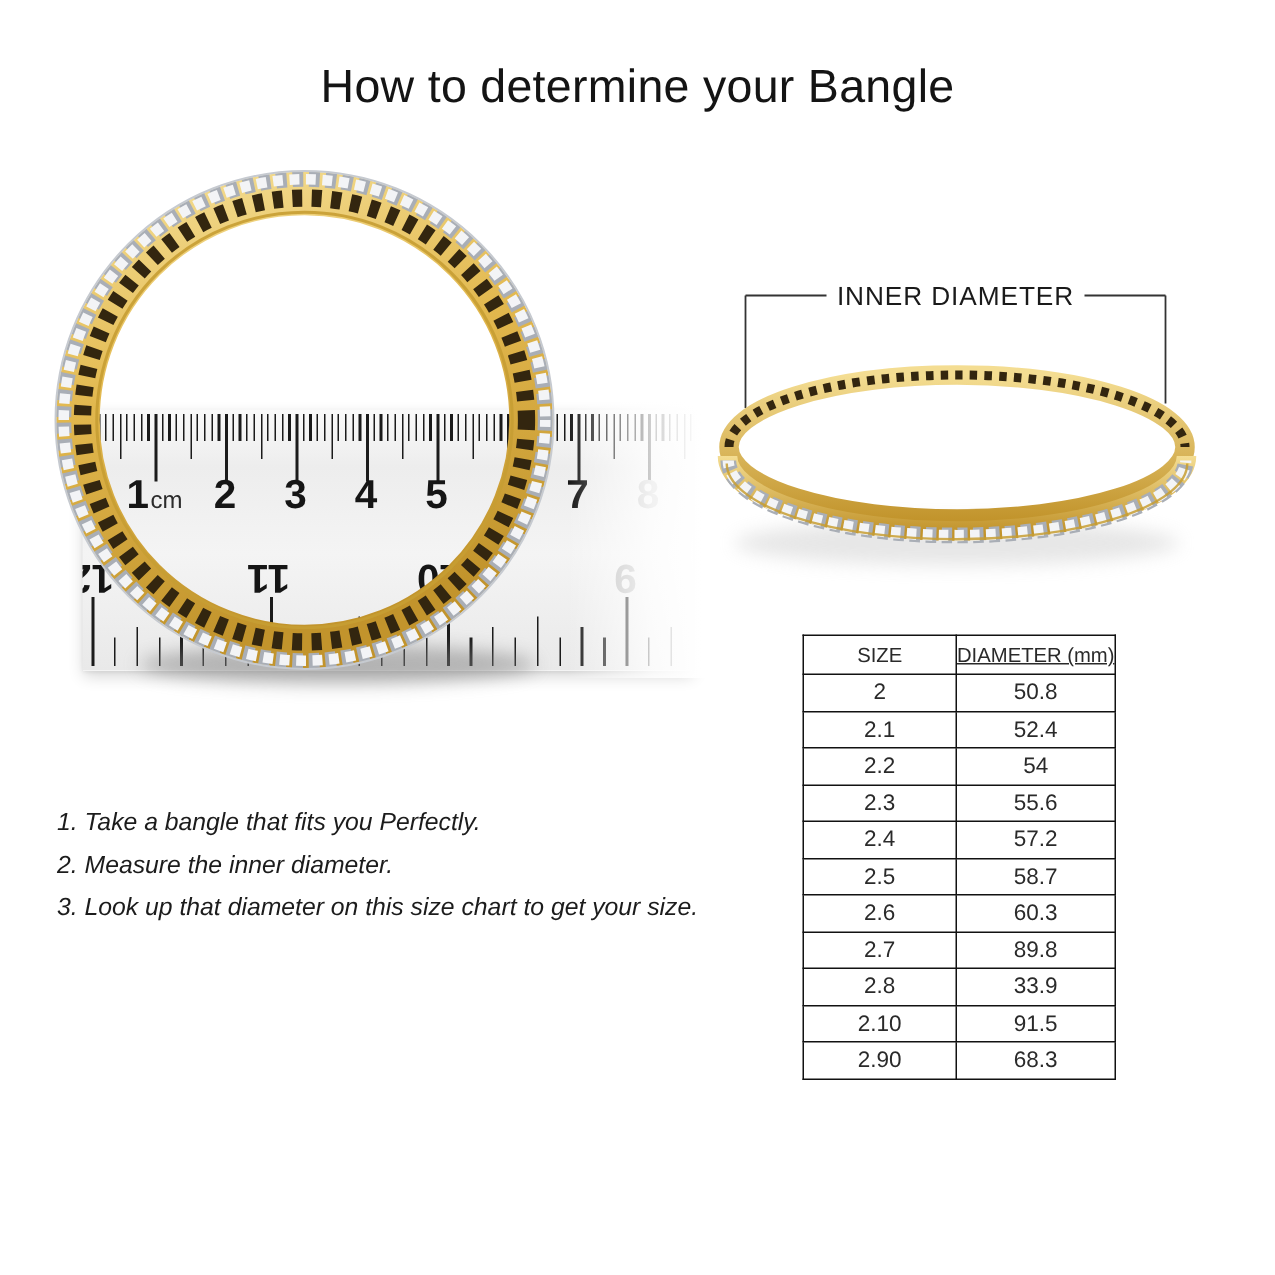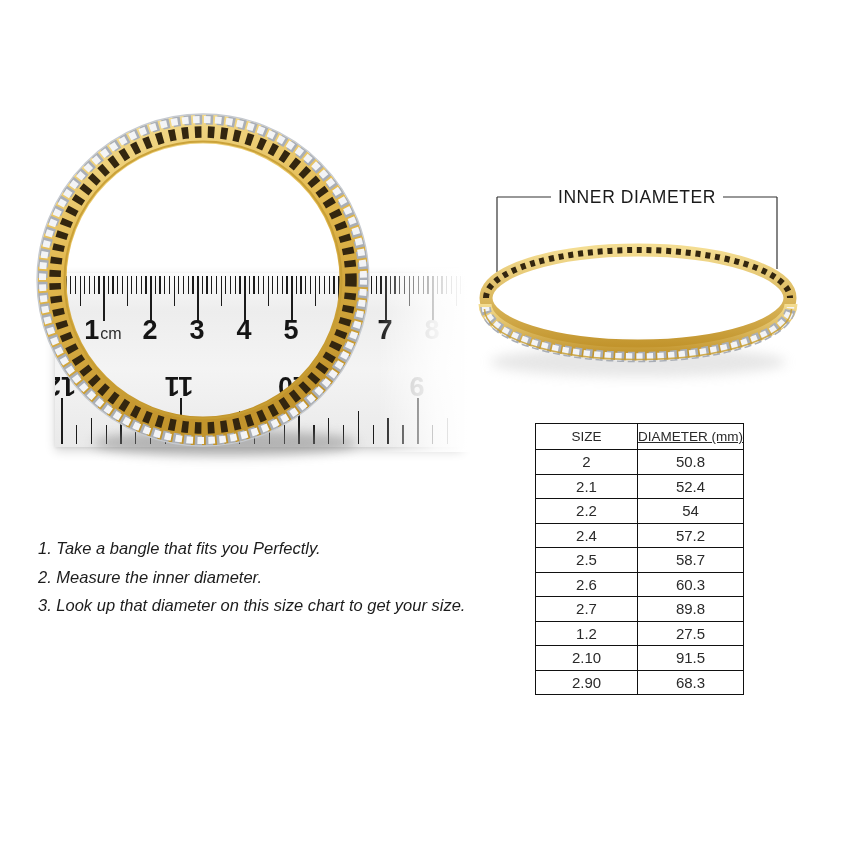--- a/index.html
+++ b/index.html
@@ -39,20 +39,21 @@
   .size-chart th{font-size:13.5px;font-weight:400;height:25px;}
   .size-chart td{height:23.5px;}
   .col-size{width:101px;text-align:center;}
   .col-diam{width:105px;text-decoration:underline;}
 </style>
 </head>
 <body>
 
 <div class="canvas">
 
+  <div class="page-title">How to determine your Bangle</div>
 
   <div class="ruler" id="ruler">
       <div class="tick top" style="left: 1px; width: 2px; height: 45px;"></div>
       <div class="tick top" style="left: 5.7px; width: 1.3px; height: 18px;"></div>
       <div class="tick top" style="left: 10.4px; width: 1.3px; height: 18px;"></div>
       <div class="tick top" style="left: 15.1px; width: 1.3px; height: 18px;"></div>
       <div class="tick top" style="left: 19.8px; width: 1.3px; height: 18px;"></div>
       <div class="tick top" style="left: 24.5px; width: 1.3px; height: 30px;"></div>
       <div class="tick top" style="left: 29.2px; width: 1.3px; height: 18px;"></div>
       <div class="tick top" style="left: 33.9px; width: 1.3px; height: 18px;"></div>
@@ -259,38 +260,42 @@
         </tr>
         <tr>
           <td>2.1</td>
           <td>52.4</td>
         </tr>
         <tr>
           <td>2.2</td>
           <td>54</td>
         </tr>
         <tr>
+          <td>2.3</td>
+          <td>55.6</td>
+        </tr>
+        <tr>
           <td>2.4</td>
           <td>57.2</td>
         </tr>
         <tr>
           <td>2.5</td>
           <td>58.7</td>
         </tr>
         <tr>
           <td>2.6</td>
           <td>60.3</td>
         </tr>
         <tr>
           <td>2.7</td>
           <td>89.8</td>
         </tr>
         <tr>
-          <td>1.2</td>
-          <td>27.5</td>
+          <td>2.8</td>
+          <td>33.9</td>
         </tr>
         <tr>
           <td>2.10</td>
           <td>91.5</td>
         </tr>
         <tr>
           <td>2.90</td>
           <td>68.3</td>
         </tr>
       </tbody>

